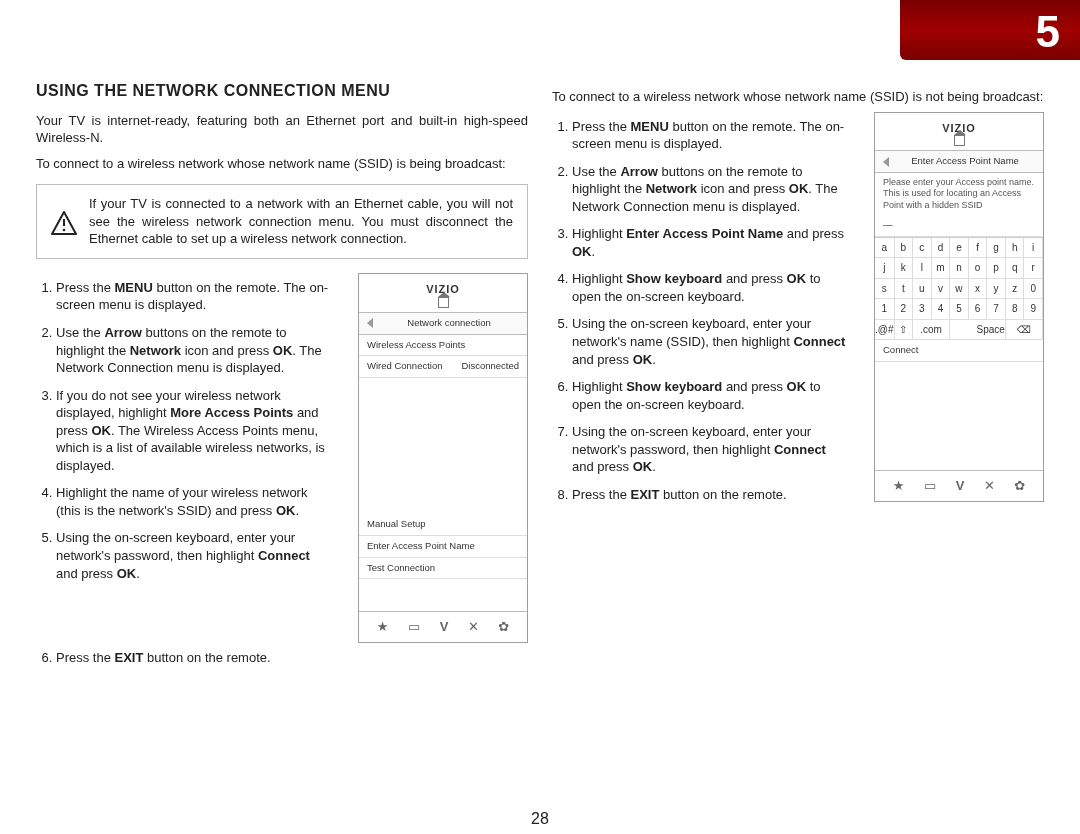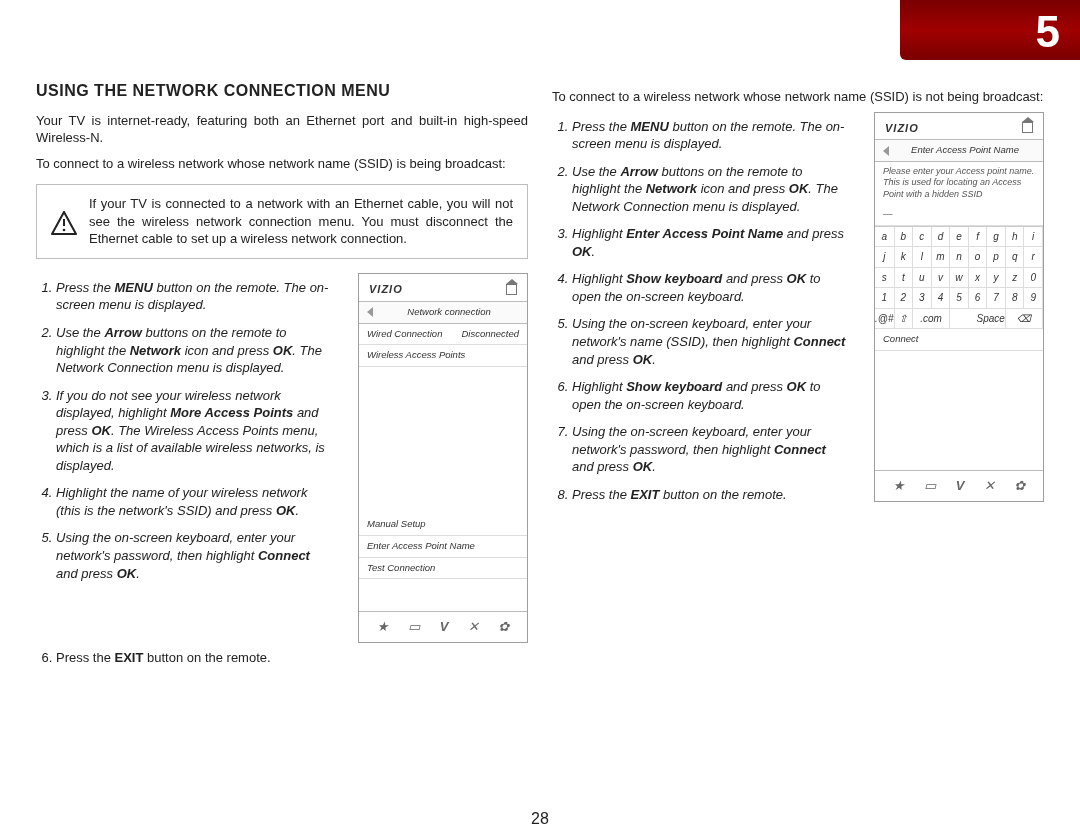--- a/index.html
+++ b/index.html
@@ -55,38 +55,39 @@
     border: 1px solid #bdbdbd;
     padding: 10px 14px;
     margin: 12px 0 14px 0;
     display: flex;
     gap: 12px;
     align-items: center;
   }
   .warning-box svg { flex-shrink: 0; margin-top: 2px; }
   .warning-box span { text-align: justify; }
 
-  .flexrow { display:flex; gap:26px;font-style:italic; }
+  .flexrow { display:flex; gap:26px; }
   .flexrow > ol { flex:1; }
 
   .tv-module {
     flex-shrink:0;
     width: 170px;
     border: 1.5px solid #9e9e9e;
     background: #fff;
     display:flex; flex-direction:column;
     font-size: 10px;
     color:#333;
   }
   .tv-hdr {
     padding: 8px 10px 4px 10px;
     font-weight: bold;
     letter-spacing: 1px;
     display:flex; justify-content:space-between; align-items:center;
     font-size: 11px;
+    flex-direction: column;
   }
   .home-ic { width:11px; height:11px; border:1px solid #777; position:relative; }
   .home-ic:before { content:""; position:absolute; top:-6px; left:-1px; width:0; height:0; border-left:6px solid transparent; border-right:6px solid transparent; border-bottom:5px solid #777; }
   .tv-sub {
     border-top:1px solid #bbb; border-bottom:1px solid #bbb;
     padding:4px 8px; background:#fafafa;
     display:flex; align-items:center; gap:6px;
     font-size:9.5px;
   }
   .left-tri { width:0;height:0;border-top:5px solid transparent;border-bottom:5px solid transparent;border-right:6px solid #999; }
@@ -157,25 +158,25 @@
       <div class="tv-module" style="height:370px">
         <div class="tv-hdr">
           <span>VIZIO</span>
           <span class="home-ic"></span>
         </div>
         <div class="tv-sub">
           <span class="left-tri"></span>
           <span style="margin:0 auto">Network connection</span>
         </div>
         <div class="tv-row">
+          <span>Wireless Access Points</span>
+        </div>
+        <div class="tv-row">
           <span>Wired Connection</span>
           <span>Disconnected</span>
-        </div>
-        <div class="tv-row">
-          <span>Wireless Access Points</span>
         </div>
         <div class="tv-spacer"></div>
         <div class="tv-row">
             <span>Manual Setup</span>
           </div>
         <div class="tv-row">
             <span>Enter Access Point Name</span>
           </div>
         <div class="tv-row">
             <span>Test Connection</span>

